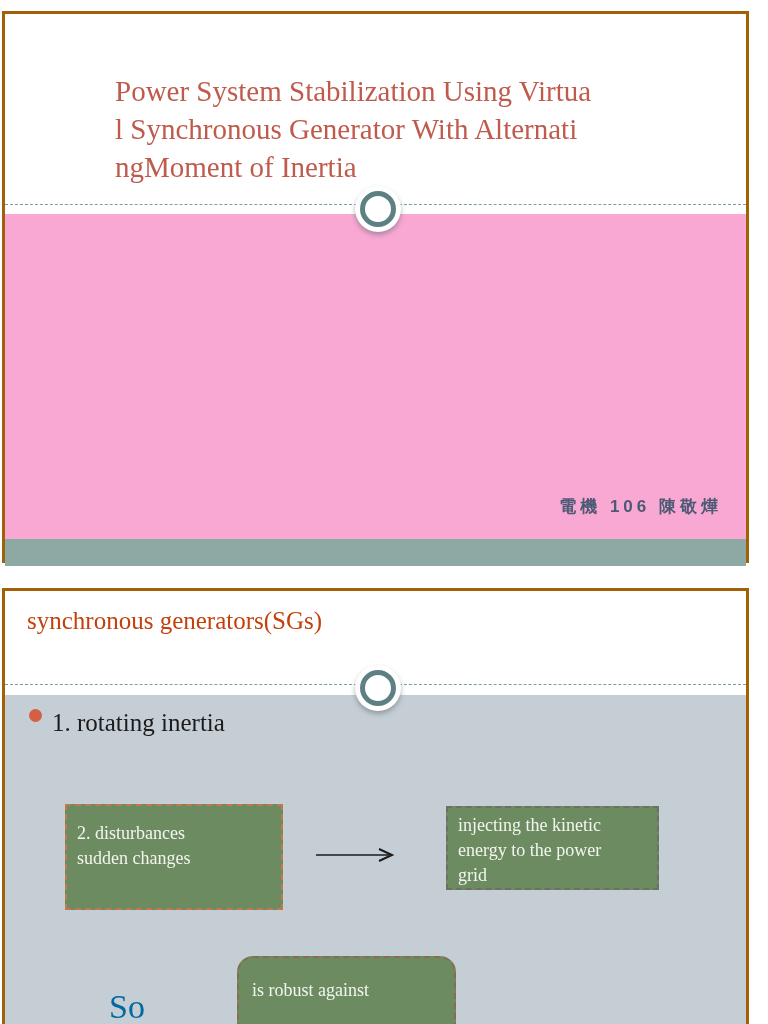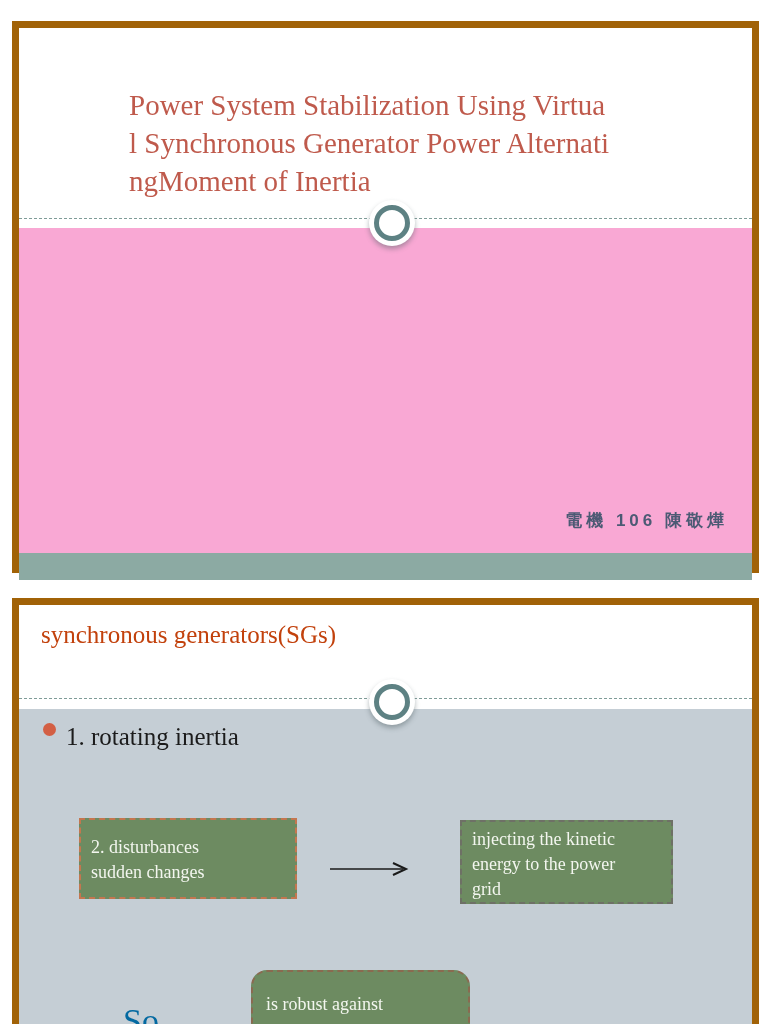--- a/index.html
+++ b/index.html
@@ -8,26 +8,25 @@
     width: 768px;
     height: 1024px;
     background: #ffffff;
     overflow: hidden;
     font-family: "Liberation Serif", "DejaVu Serif", serif;
   }
   .stage { position: relative; width: 768px; height: 1024px; overflow: hidden; }
 
   .slide {
     position: absolute;
-    left: 12px;
+    left: 2px;
     width: 747px;
     background: #ffffff;
-    border: 7px solid #a16207;
+    border: 3px solid #a16207;
     box-sizing: border-box;
-    margin-top: 10px;
   }
   #slide1 { top: 11px; height: 552px; }
   #slide2 { top: 588px; height: 436px; border-bottom: none; overflow: hidden; }
 
   .divider {
     position: absolute; left: 0; right: 0; height: 0;
     border-top: 1px dashed #7f9c98;
   }
   #slide1 .divider { top: 190px; }
   #slide2 .divider { top: 93px; }
@@ -100,21 +99,21 @@
   }
   .flow-box {
     position: absolute;
     background: #6d8b61;
     color: #f3f6ef;
     font-size: 18px; line-height: 25px;
     box-sizing: border-box;
     white-space: nowrap;
   }
   .box-left {
-    left: 60px; top: 109px; width: 218px; height: 81px;
+    left: 60px; top: 109px; width: 218px; height: 106px;
     border: 2px dashed #c4764f;
     padding: 15px 6px 4px 10px;
   }
   .box-right {
     left: 441px; top: 111px; width: 213px; height: 84px;
     border: 2px dashed #6e7066;
     padding: 5px 6px 0 10px;
   }
   .box-bottom {
     left: 232px; top: 261px; width: 219px; height: 130px;
@@ -132,21 +131,21 @@
   }
 </style>
 </head>
 <body>
 
 <div class="stage">
 
   <div class="slide" id="slide1">
     <div class="s1-title">
       <div>Power System Stabilization Using Virtua</div>
-      <div>l Synchronous Generator Power Alternati</div>
+      <div>l Synchronous Generator With Alternati</div>
       <div>ngMoment of Inertia</div>
     </div>
 
     <div class="s1-body">
       <div class="s1-credit">電機 106 陳敬燁</div>
     </div>
 
     <div class="divider"></div>
     <div class="ornament">
       <div class="ornament-ring"></div>

